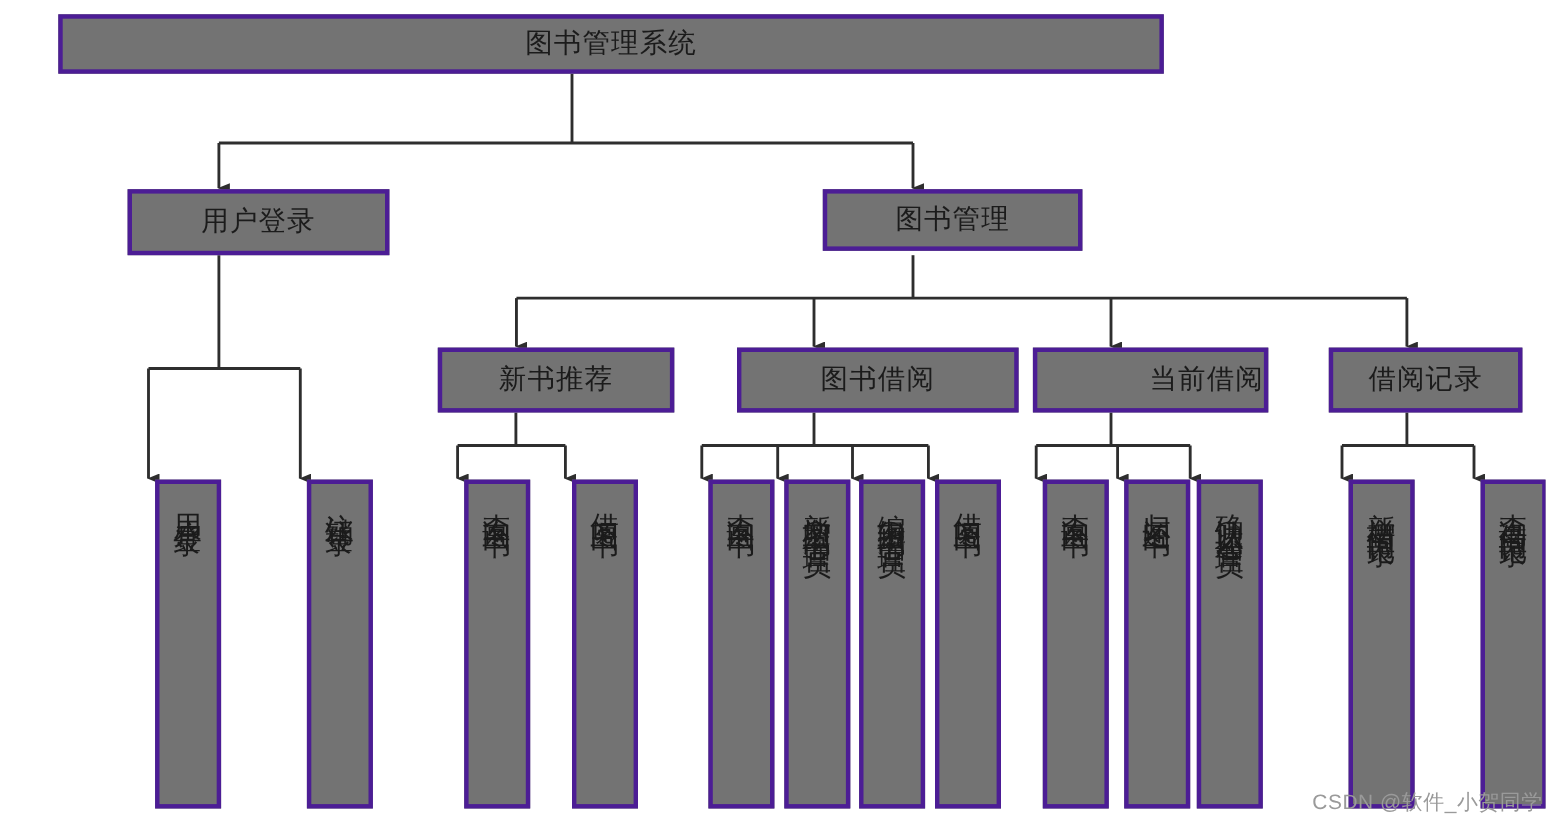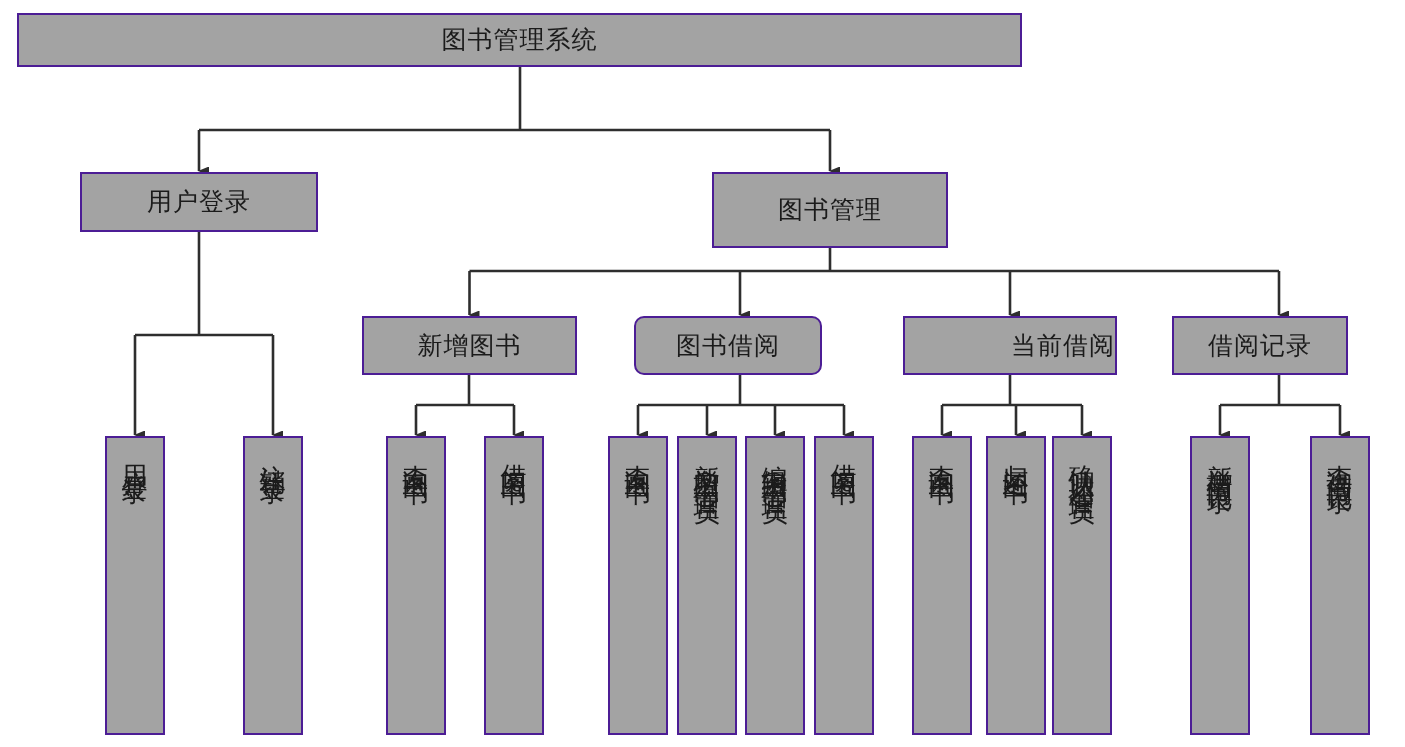--- a/index.html
+++ b/index.html
@@ -22,26 +22,27 @@
   svg#tree-svg {
     position: absolute;
     top: 0;
     left: 0;
     width: 1405px;
     height: 747px;
   }
   .node-box {
     position: absolute;
     box-sizing: border-box;
-    border: 2px solid #4c1d95;
-    background: #a3a3a3;
+    border: 4px solid #4c1d95;
+    background: #737373;
     display: flex;
     align-items: center;
     justify-content: center;
     color: #1b1b1b;
+    margin-left: 36px;
   }
   .node-label {
     display: block;
     text-align: center;
     line-height: 1.18;
     letter-spacing: 1px;
   }
   .node-horizontal .node-label {
     font-size: 25px;
   }
@@ -118,27 +119,27 @@
       </g>
   </svg>
 
   <div id="nodes-layer">
       <div class="node-box node-horizontal node-root" style="left: 17px; top: 13px; width: 1005px; height: 54px;">
         <span class="node-label">图书管理系统</span>
       </div>
       <div class="node-box node-horizontal" style="left: 80px; top: 172px; width: 238px; height: 60px;">
         <span class="node-label">用户登录</span>
       </div>
-      <div class="node-box node-horizontal" style="left: 712px; top: 172px; width: 236px; height: 76px;">
+      <div class="node-box node-horizontal" style="left: 712px; top: 172px; width: 236px; height: 56px;">
         <span class="node-label">图书管理</span>
       </div>
       <div class="node-box node-horizontal" style="left: 362px; top: 316px; width: 215px; height: 59px;">
-        <span class="node-label">新增图书</span>
+        <span class="node-label">新书推荐</span>
       </div>
-      <div class="node-box node-horizontal" style="left: 634px; top: 316px; width: 188px; height: 59px; border-radius: 10px;">
+      <div class="node-box node-horizontal" style="left: 634px; top: 316px; width: 256px; height: 59px;">
         <span class="node-label">图书借阅</span>
       </div>
       <div class="node-box node-horizontal" style="left: 903px; top: 316px; width: 214px; height: 59px; justify-content: flex-end;">
         <span class="node-label">当前借阅</span>
       </div>
       <div class="node-box node-horizontal" style="left: 1172px; top: 316px; width: 176px; height: 59px;">
         <span class="node-label">借阅记录</span>
       </div>
       <div class="node-box node-vertical" style="left: 105px; top: 436px; width: 60px; height: 299px;">
         <span class="node-label">用户登录</span>
@@ -174,14 +175,15 @@
         <span class="node-label">确认归还（管理员）</span>
       </div>
       <div class="node-box node-vertical" style="left: 1190px; top: 436px; width: 60px; height: 299px;">
         <span class="node-label">新增借阅记录</span>
       </div>
       <div class="node-box node-vertical" style="left: 1310px; top: 436px; width: 60px; height: 299px;">
         <span class="node-label">查询借阅记录</span>
       </div>
     </div>
 
+  <div class="watermark" style="left: 1193px; top: 716px;">CSDN @软件_小贺同学</div>
 
 </div>
 
 </body></html>

